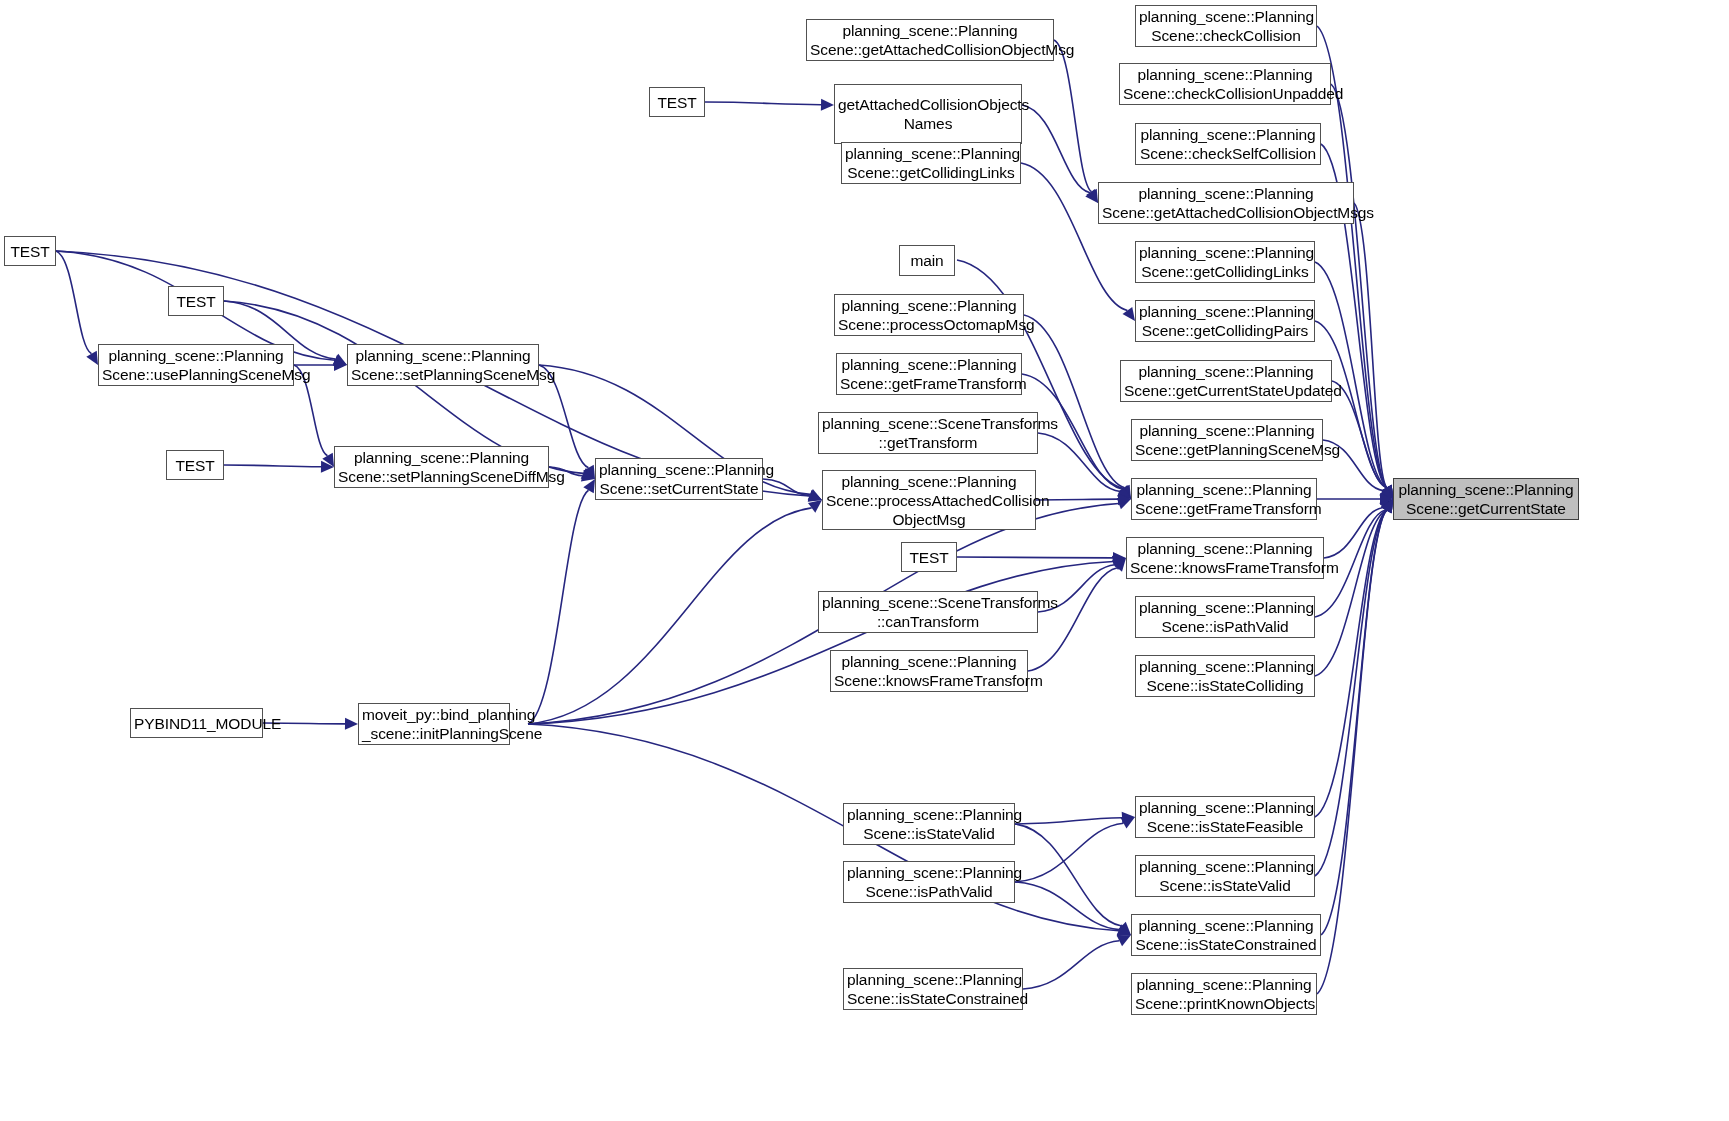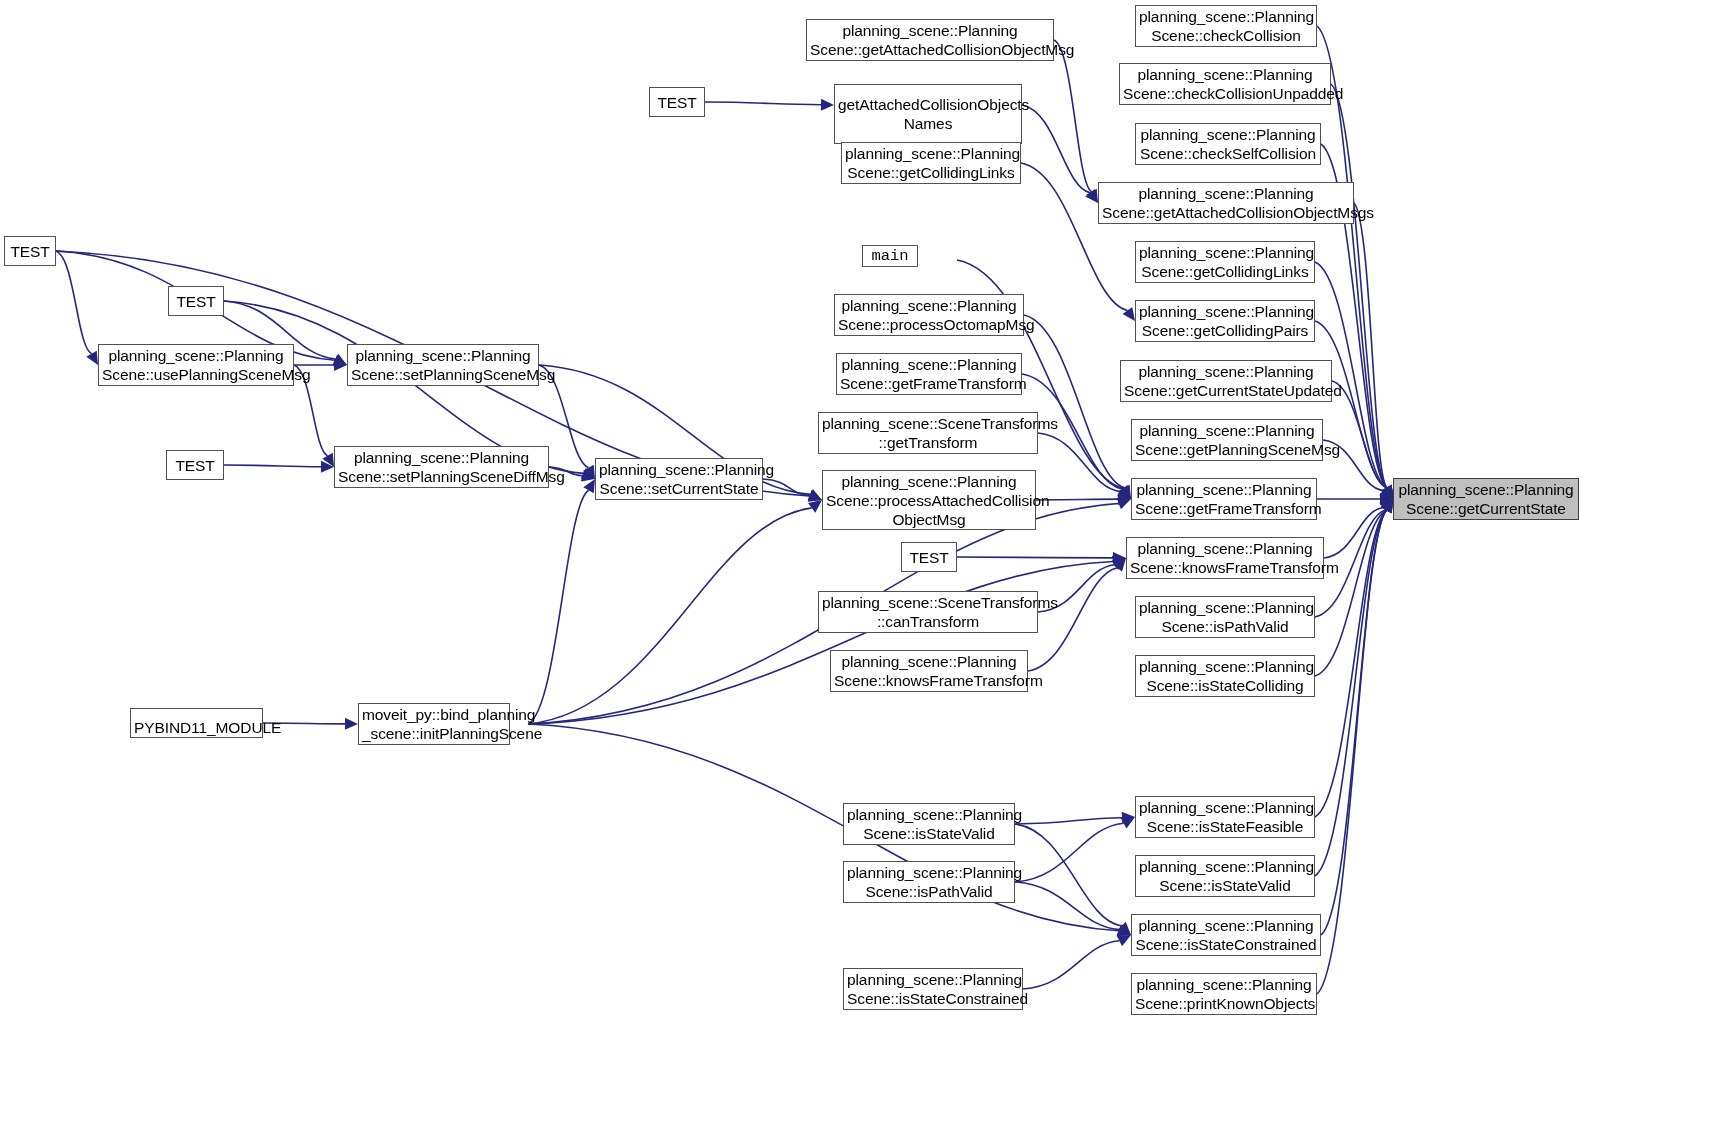--- a/index.html
+++ b/index.html
@@ -169,31 +169,31 @@
       <div class="node-box" style="left: 168px; top: 286px; width: 56px; height: 30px;"><span class="node-label">TEST</span></div>
       <div class="node-box" style="left: 166px; top: 450px; width: 58px; height: 30px;"><span class="node-label">TEST</span></div>
       <div class="node-box" style="left: 98px; top: 344px; width: 196px; height: 42px;"><span class="node-label">planning_scene::Planning
 Scene::usePlanningSceneMsg</span></div>
       <div class="node-box" style="left: 347px; top: 344px; width: 192px; height: 42px;"><span class="node-label">planning_scene::Planning
 Scene::setPlanningSceneMsg</span></div>
       <div class="node-box" style="left: 334px; top: 446px; width: 215px; height: 42px;"><span class="node-label">planning_scene::Planning
 Scene::setPlanningSceneDiffMsg</span></div>
       <div class="node-box" style="left: 595px; top: 458px; width: 168px; height: 42px;"><span class="node-label">planning_scene::Planning
 Scene::setCurrentState</span></div>
-      <div class="node-box" style="left: 130px; top: 708px; width: 133px; height: 30px; align-items: flex-end;"><span class="node-label">PYBIND11_MODULE</span></div>
+      <div class="node-box" style="left: 130px; top: 708px; width: 133px; height: 30px;"><span class="node-label">PYBIND11_MODULE</span></div>
       <div class="node-box" style="left: 358px; top: 703px; width: 152px; height: 42px;"><span class="node-label">moveit_py::bind_planning
 _scene::initPlanningScene</span></div>
       <div class="node-box" style="left: 806px; top: 19px; width: 248px; height: 42px;"><span class="node-label">planning_scene::Planning
 Scene::getAttachedCollisionObjectMsg</span></div>
       <div class="node-box" style="left: 649px; top: 87px; width: 56px; height: 30px;"><span class="node-label">TEST</span></div>
       <div class="node-box" style="left: 834px; top: 84px; width: 188px; height: 60px;"><span class="node-label">getAttachedCollisionObjects
 Names</span></div>
       <div class="node-box" style="left: 841px; top: 142px; width: 180px; height: 42px;"><span class="node-label">planning_scene::Planning
 Scene::getCollidingLinks</span></div>
-      <div class="node-box" style="left: 862px; top: 245px; width: 56px; height: 22px; font-family: Liberation Mono, monospace;"><span class="node-label">main</span></div>
+      <div class="node-box" style="left: 899px; top: 245px; width: 56px; height: 31px;"><span class="node-label">main</span></div>
       <div class="node-box" style="left: 834px; top: 294px; width: 190px; height: 42px;"><span class="node-label">planning_scene::Planning
 Scene::processOctomapMsg</span></div>
       <div class="node-box" style="left: 836px; top: 353px; width: 186px; height: 42px;"><span class="node-label">planning_scene::Planning
 Scene::getFrameTransform</span></div>
       <div class="node-box" style="left: 818px; top: 412px; width: 220px; height: 42px;"><span class="node-label">planning_scene::SceneTransforms
 ::getTransform</span></div>
       <div class="node-box" style="left: 822px; top: 470px; width: 214px; height: 60px;"><span class="node-label">planning_scene::Planning
 Scene::processAttachedCollision
 ObjectMsg</span></div>
       <div class="node-box" style="left: 901px; top: 542px; width: 56px; height: 30px;"><span class="node-label">TEST</span></div>

